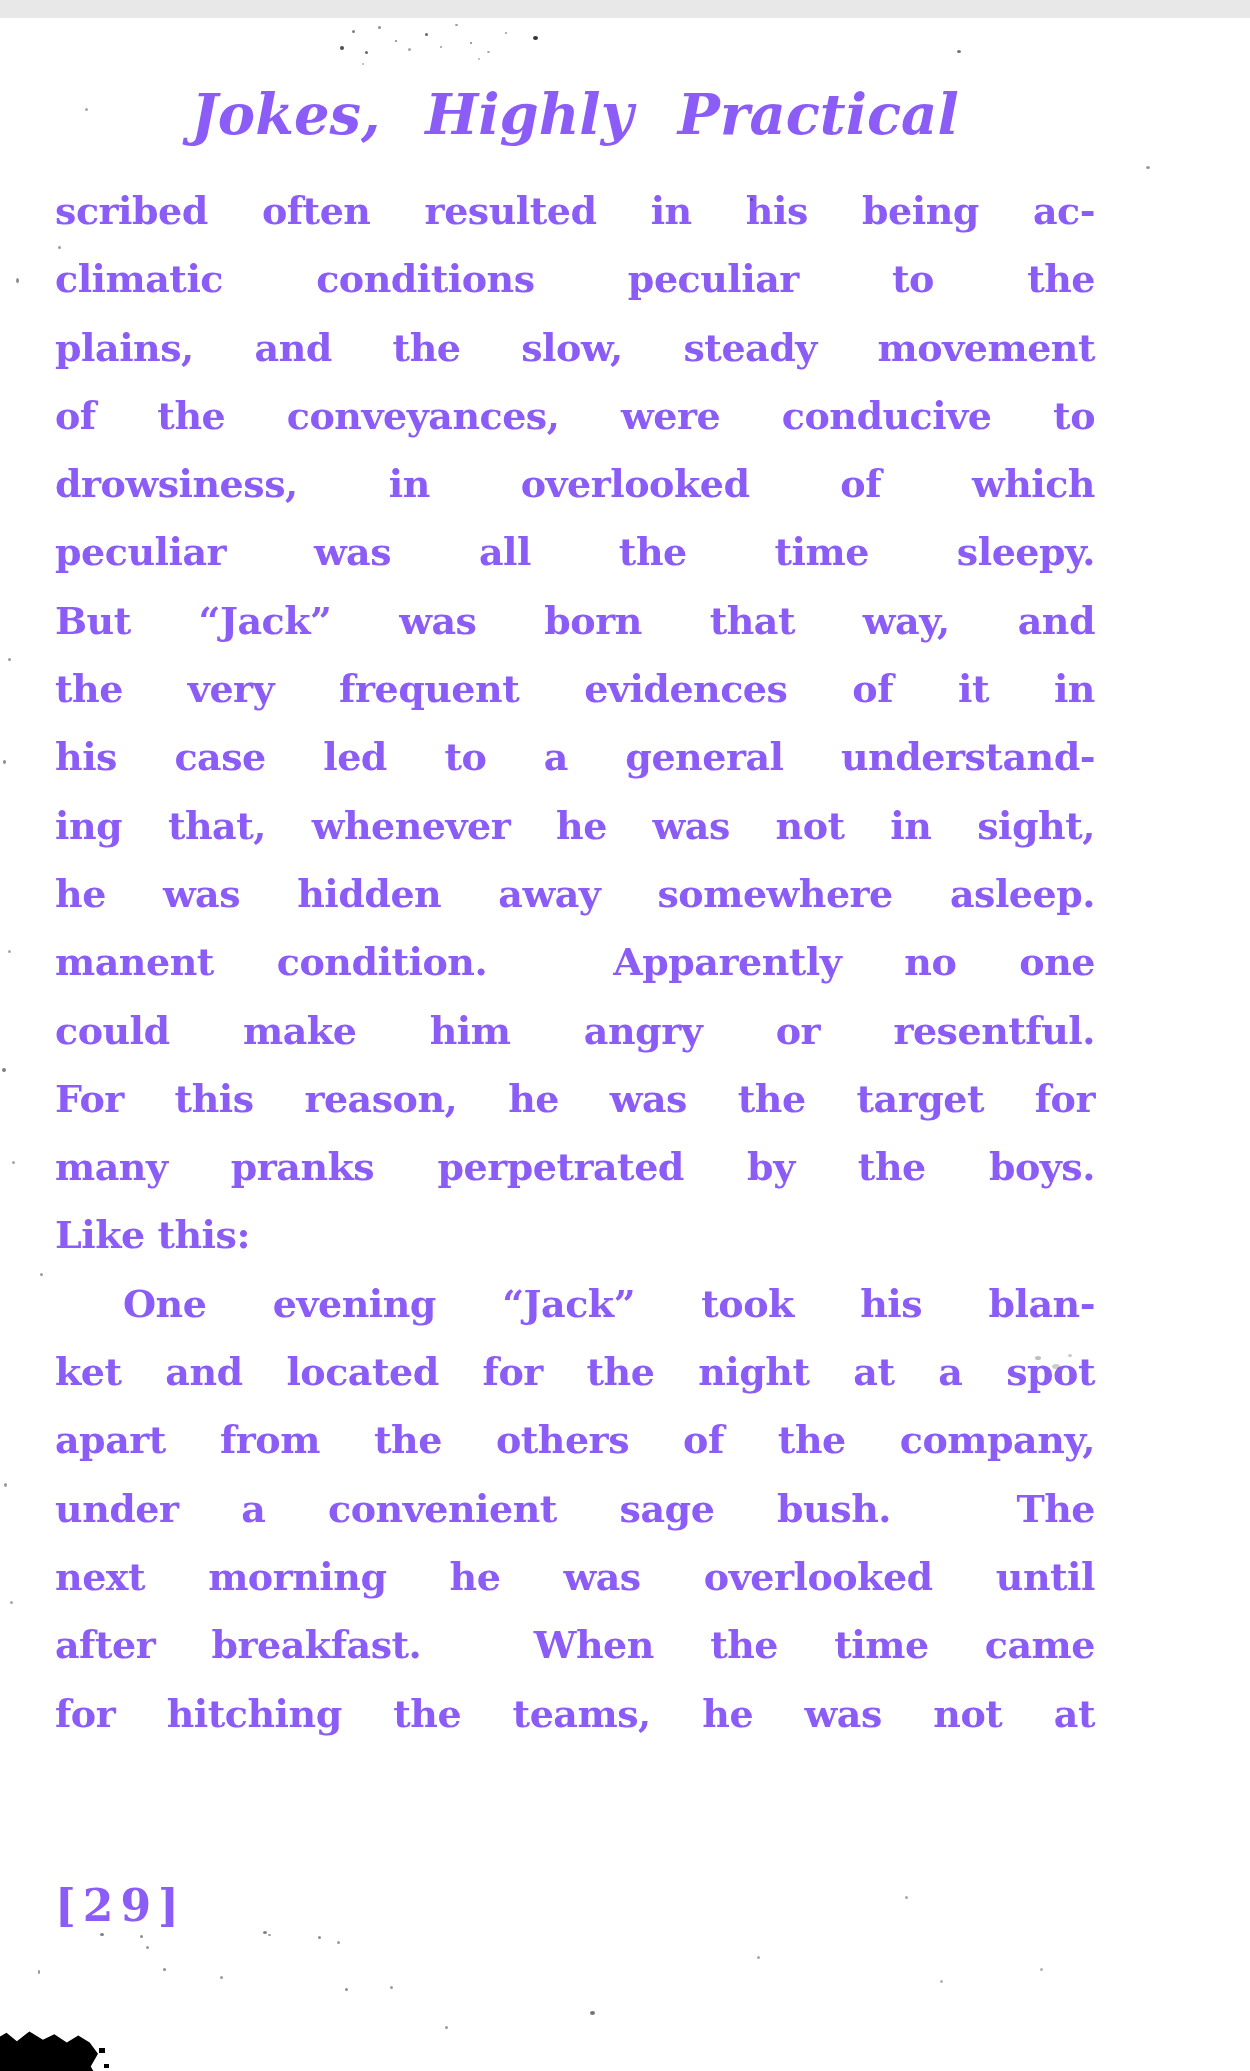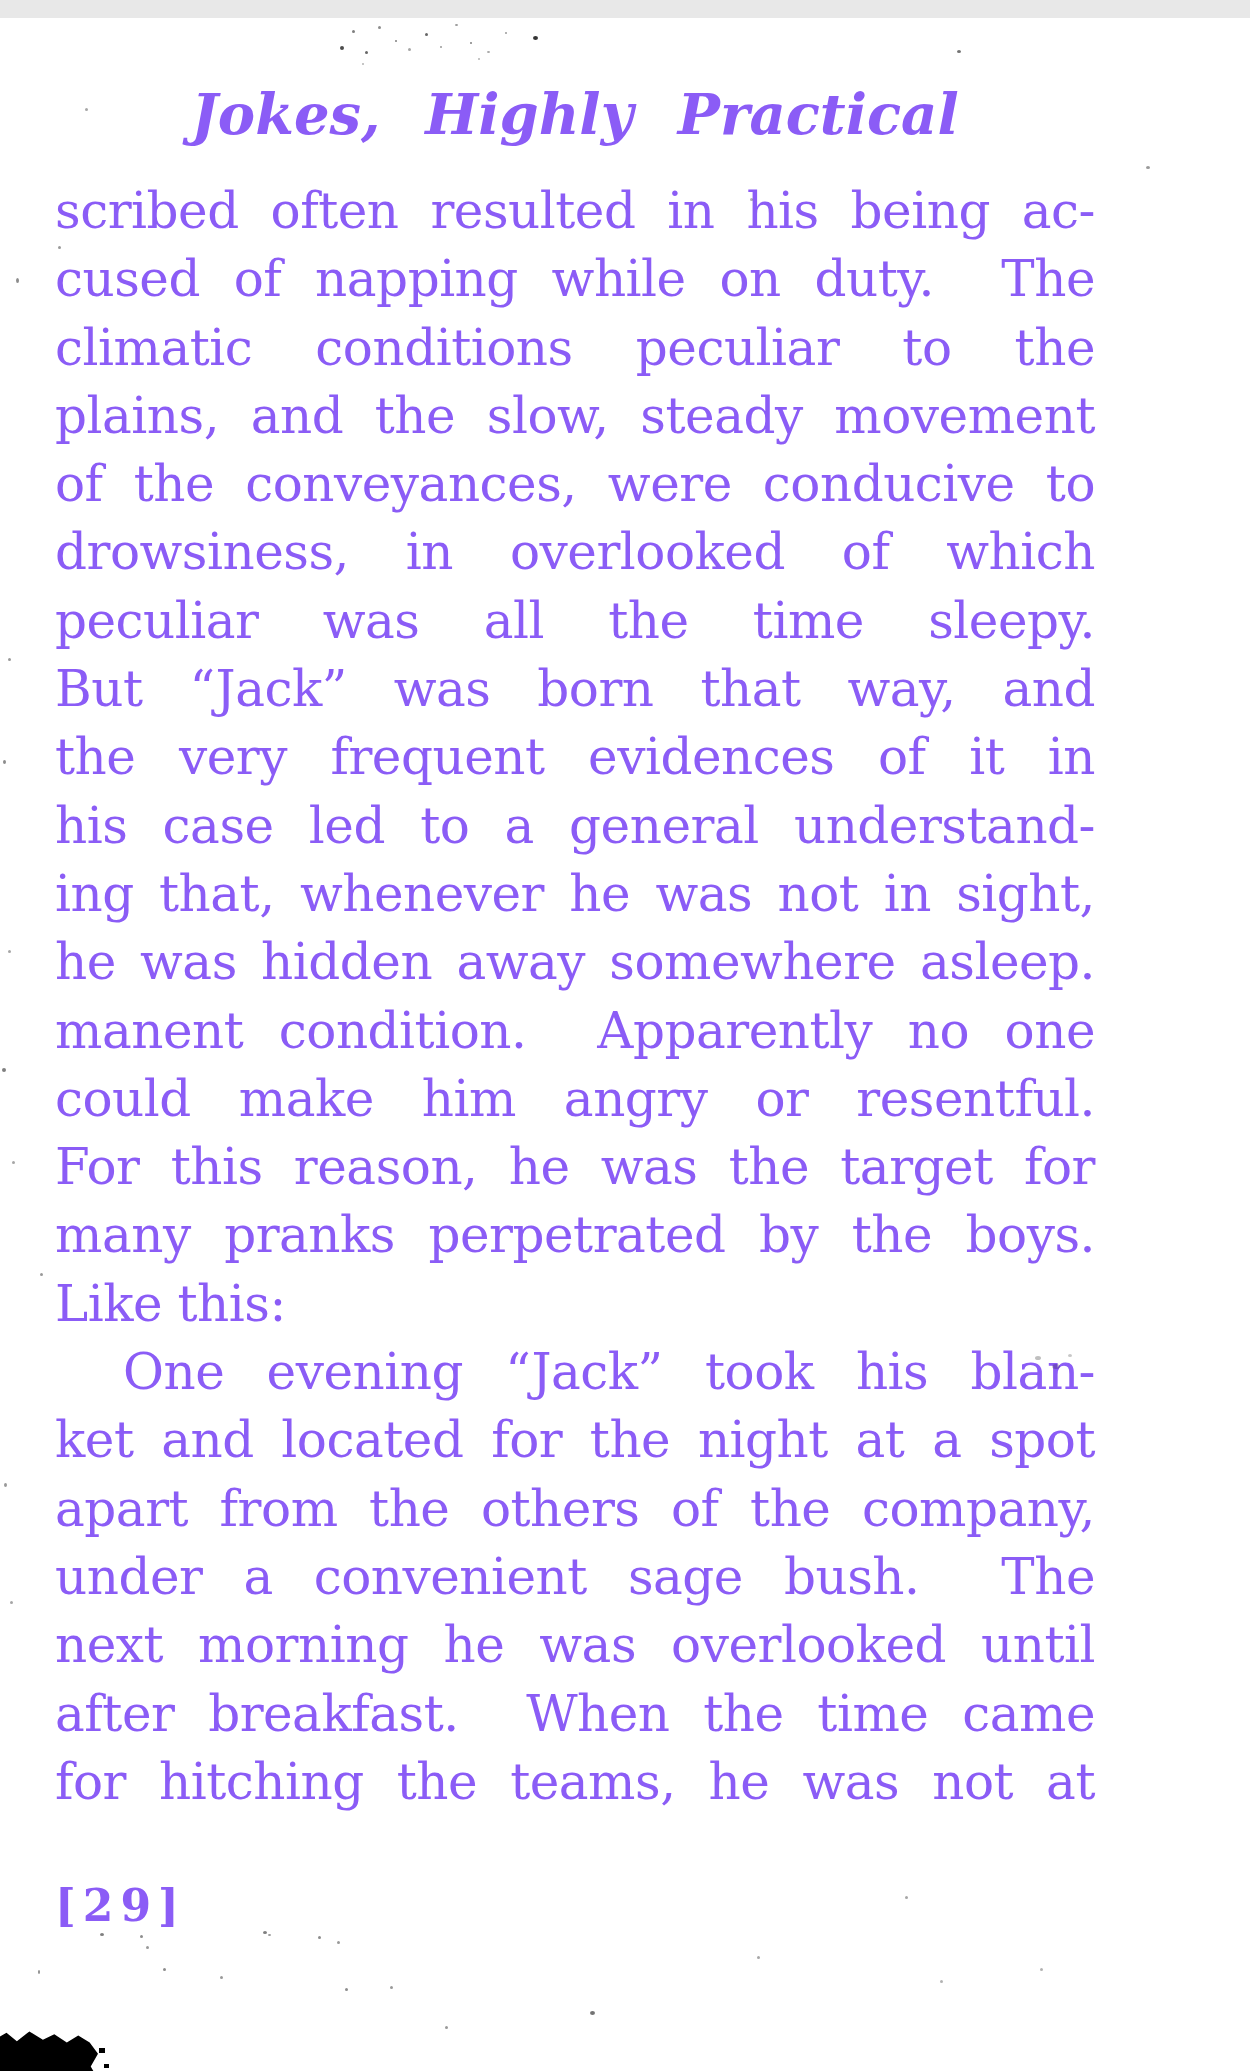--- a/index.html
+++ b/index.html
@@ -23,22 +23,22 @@
     word-spacing:0.45em;
     white-space:nowrap;
   }
   .text-block{
     position:absolute;
     left:55px;top:159px;width:1040px;
   }
   .line{
     height:68.3px;
     line-height:68.3px;
-    font-size:50px;
-    font-weight:normal;
+    font-size:38px;
+    font-weight:bold;
     letter-spacing:-0.5px;
     text-align:justify;
     text-align-last:justify;
   }
   .line.indent{padding-left:68px;}
   .line.short{text-align-last:left;}
   .pagenum{
     position:absolute;
     left:55px;top:1858px;width:1040px;
     text-align:left;
@@ -58,21 +58,20 @@
 </style>
 </head>
 <body>
 
 <div class="page">
 
   <div class="title">Jokes, Highly Practical</div>
 
   <div class="text-block">
       <div class="line">scribed often resulted in his being ac-</div>
-      <div class="line">cused of napping while on duty.&nbsp; The</div>
       <div class="line">climatic conditions peculiar to the</div>
       <div class="line">plains, and the slow, steady movement</div>
       <div class="line">of the conveyances, were conducive to</div>
       <div class="line">drowsiness, in overlooked of which</div>
       <div class="line">peculiar was all the time sleepy.</div>
       <div class="line">But “Jack” was born that way, and</div>
       <div class="line">the very frequent evidences of it in</div>
       <div class="line">his case led to a general understand-</div>
       <div class="line">ing that, whenever he was not in sight,</div>
       <div class="line">he was hidden away somewhere asleep.</div>

